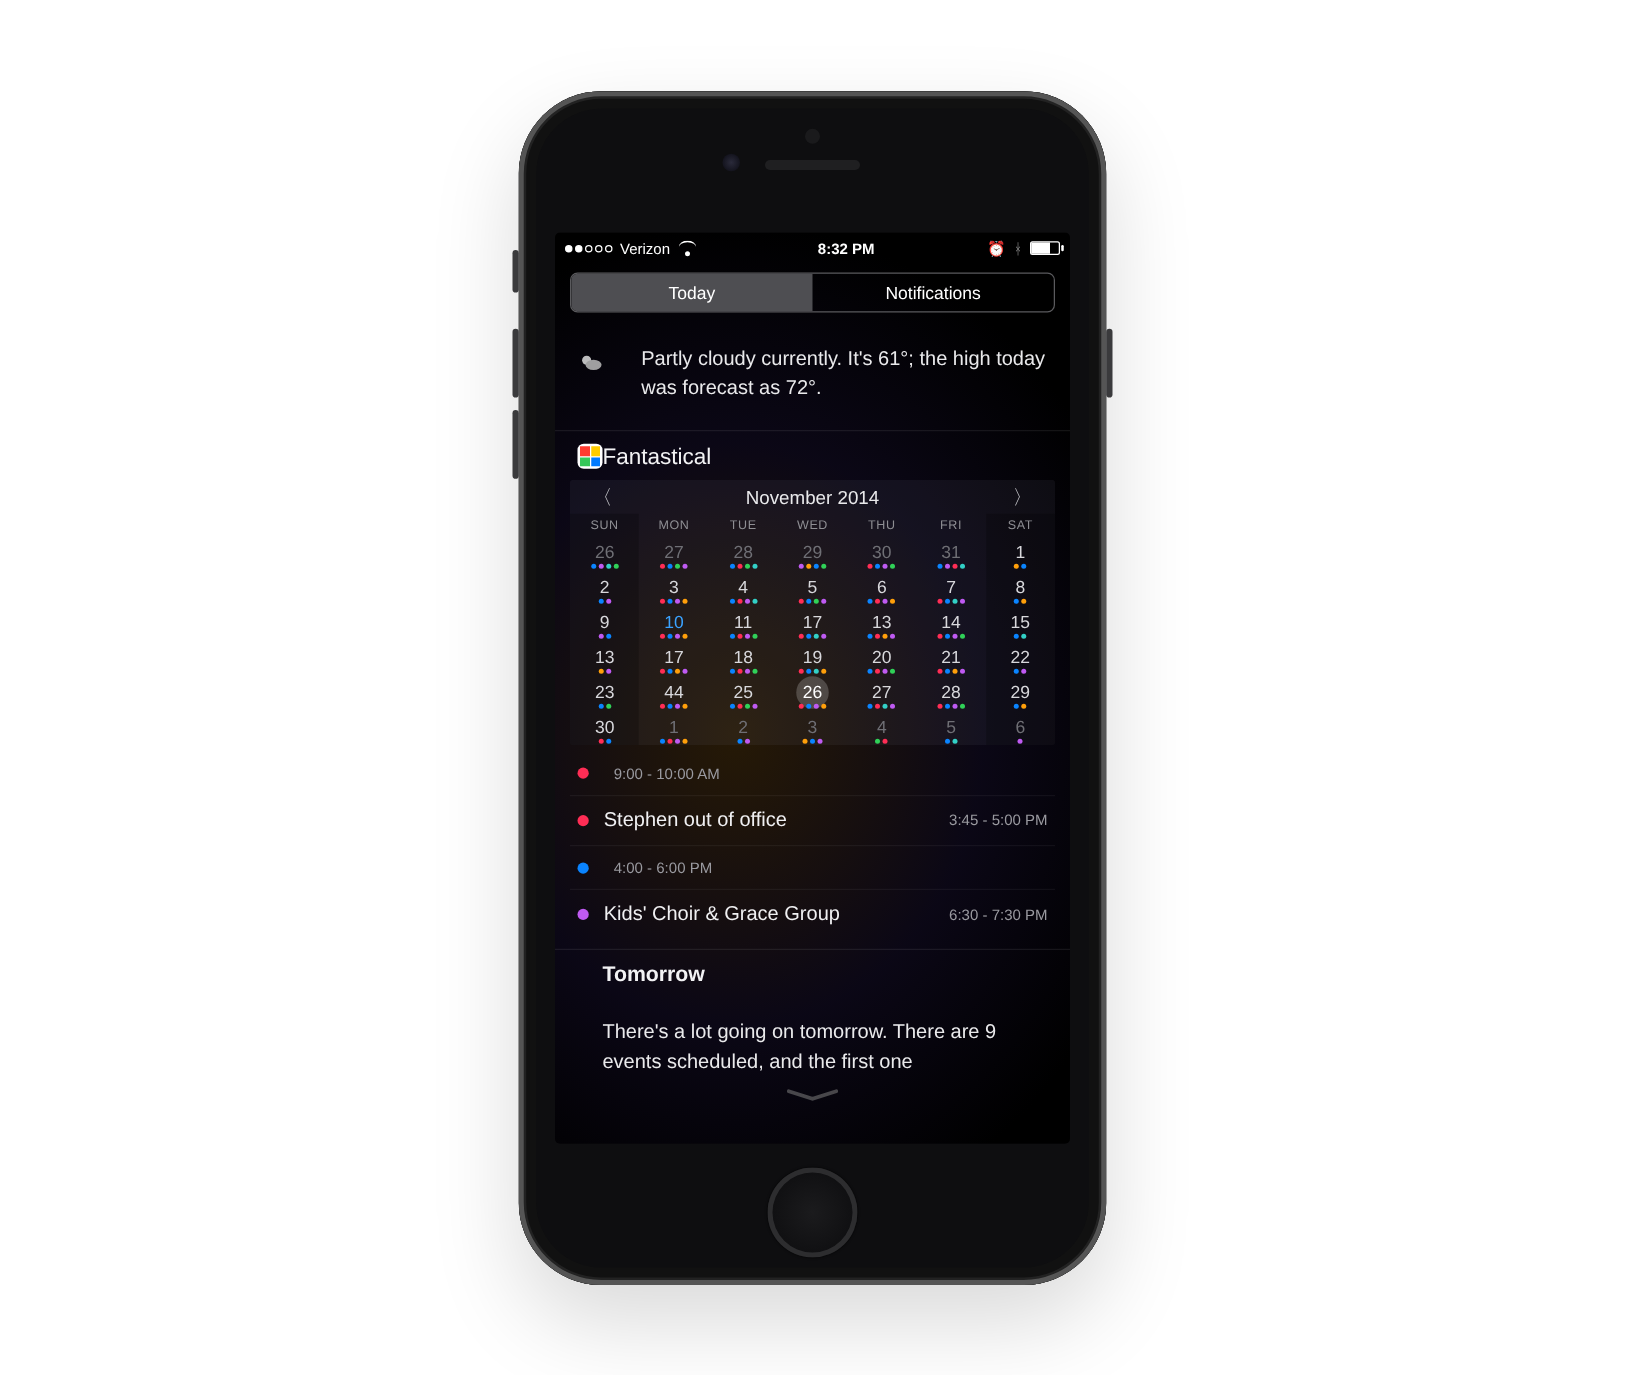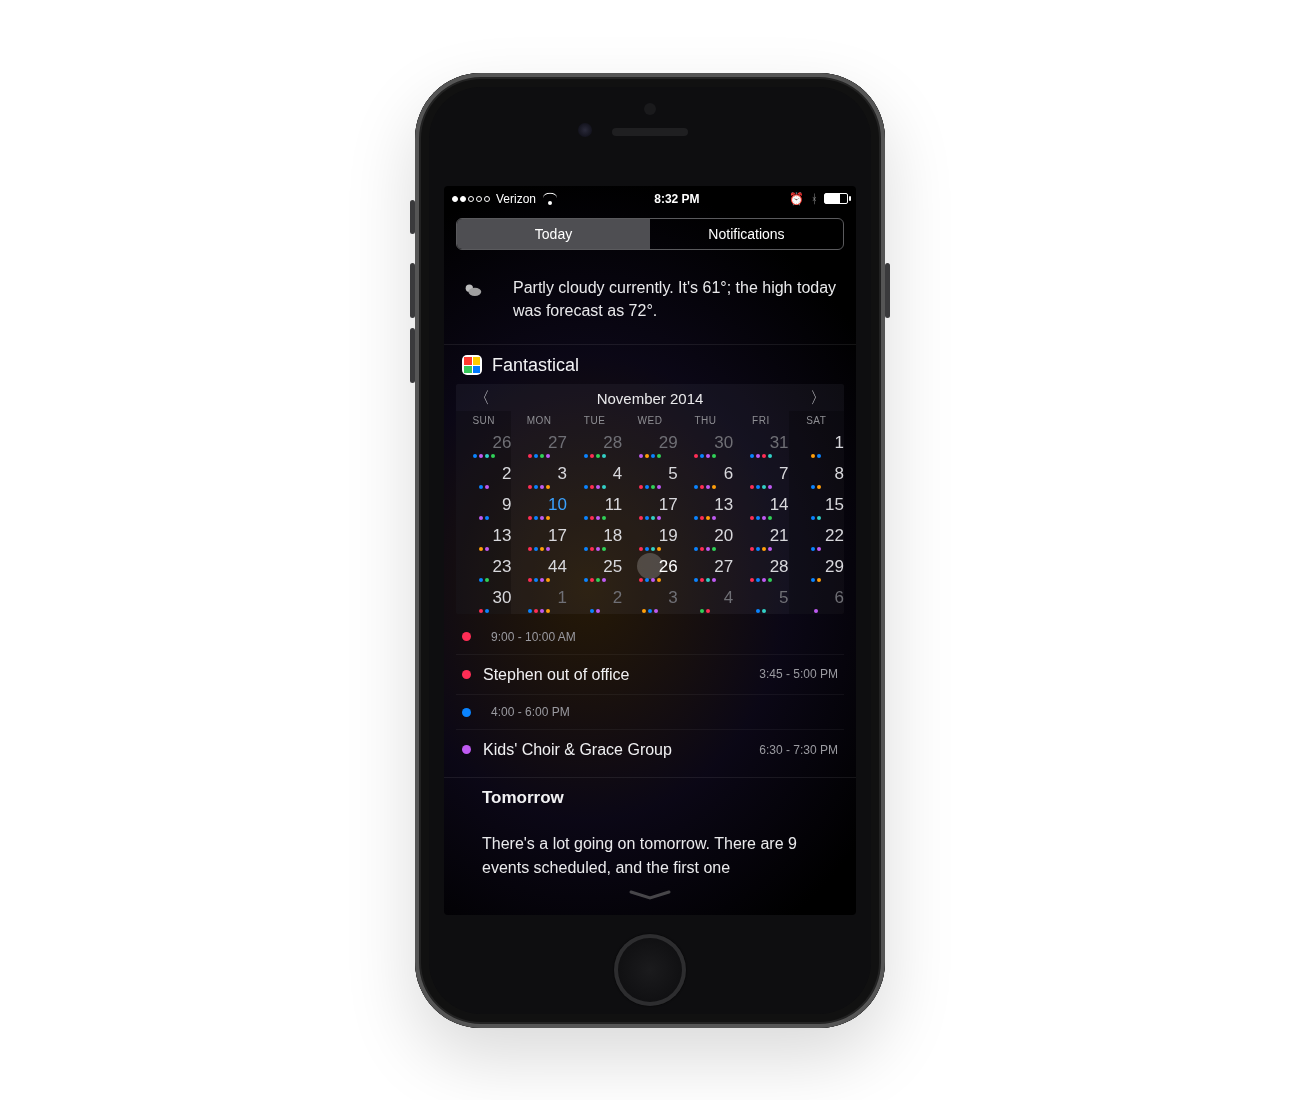--- a/index.html
+++ b/index.html
@@ -58,32 +58,32 @@
   .seg > div { flex:1; display:flex; align-items:center; justify-content:center; font-size:14px; color:#fff; }
   .seg > div.active { background:#4e4e52; }
 
   
   .weather { display:flex; gap:29px; padding:16px 18px 22px; font-size:16px; line-height:1.45; color:#e9e9eb; border-bottom:1px solid rgba(255,255,255,.08); }
   .wicon { width:22px; flex:none; margin-top:3px; }
   .wicon svg { width:22px; height:22px; opacity:.85; }
 
   
   .widget { padding:10px 12px 4px; }
-  .whead { display:flex; align-items:center; gap:10px; margin-bottom:8px; padding:0 6px; }
+  .whead { display:flex; align-items:center; margin-bottom:8px; padding:0 6px; }
   .appicon { width:20px; height:20px; border-radius:5px; background:#fff; display:grid; grid-template:1fr 1fr/1fr 1fr; gap:1px; padding:2px; }
   .appicon i:nth-child(1){background:#ff3b30;} .appicon i:nth-child(2){background:#ffcc00;} .appicon i:nth-child(3){background:#34c759;} .appicon i:nth-child(4){background:#007aff;}
   .wtitle { font-size:18px; font-weight:400; color:#f2f2f4; }
 
   .cal { background:rgba(120,120,140,.10); border-radius:2px; overflow:hidden; }
   .chead { display:flex; align-items:center; justify-content:space-between; font-size:15px; padding:4px 14px 2px; color:#e9e9eb; }
   .chead .nav { color:#bdbdc2; font-size:16px; padding:0 4px; cursor:pointer; }
   .dow, .wk { display:grid; grid-template-columns:repeat(7,1fr); }
   .dow span { text-align:center; font-size:10px; color:#8e8e93; padding:4px 0 2px; letter-spacing:.5px; }
   .cell { position:relative; text-align:center; padding:6px 0 8px; }
-  .cell .num { font-size:17px; color:#d8d8dc; line-height:1;text-align:right; }
+  .cell .num { font-size:14px; color:#d8d8dc; line-height:1; }
   .cell[data-dim="1"] .num { color:#6f6f75; }
   .cell[data-today="1"] .num { color:#fff; }
   .cell[data-today="1"]::before { content:""; position:absolute; width:26px; height:26px; border-radius:50%; background:rgba(255,255,255,.20); left:50%; top:1px; transform:translateX(-50%); }
   .cell[data-hl="blue"] .num { color:#3aa2ff; }
   .dots { position:absolute; left:0; right:0; bottom:1px; display:flex; justify-content:center; gap:2px; }
   .dots i { width:4px; height:4px; border-radius:50%; }
   .dots i.r{background:#ff2d55;} .dots i.b{background:#0a84ff;} .dots i.g{background:#30d158;}
   .dots i.o{background:#ff9f0a;} .dots i.p{background:#bf5af2;} .dots i.c{background:#32d0c6;}
 
   .col-weekend { background:rgba(0,0,0,.22); }

